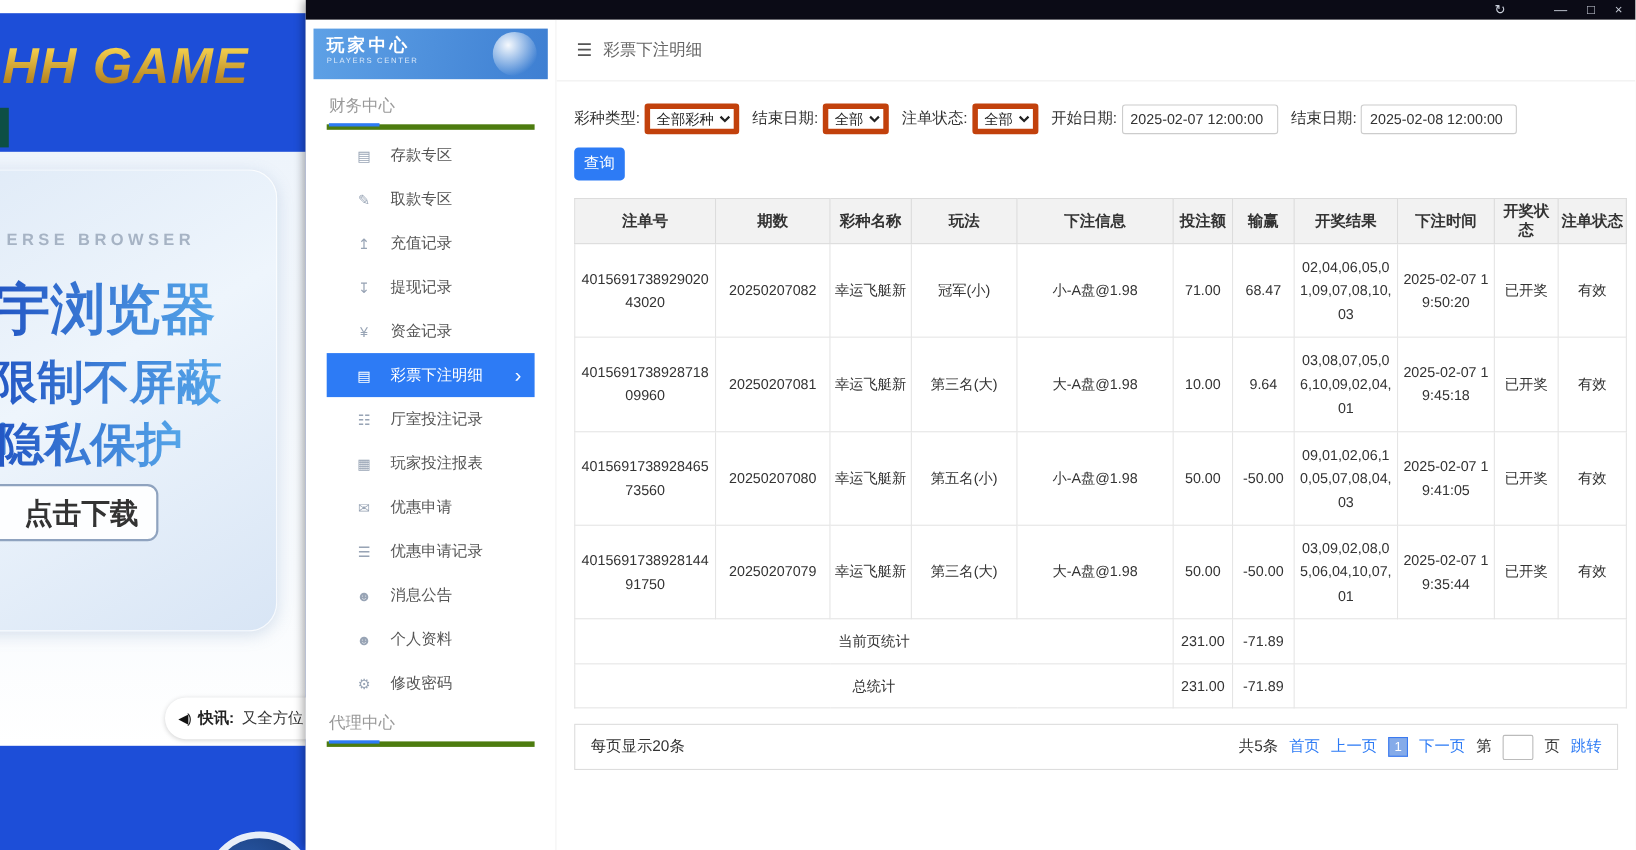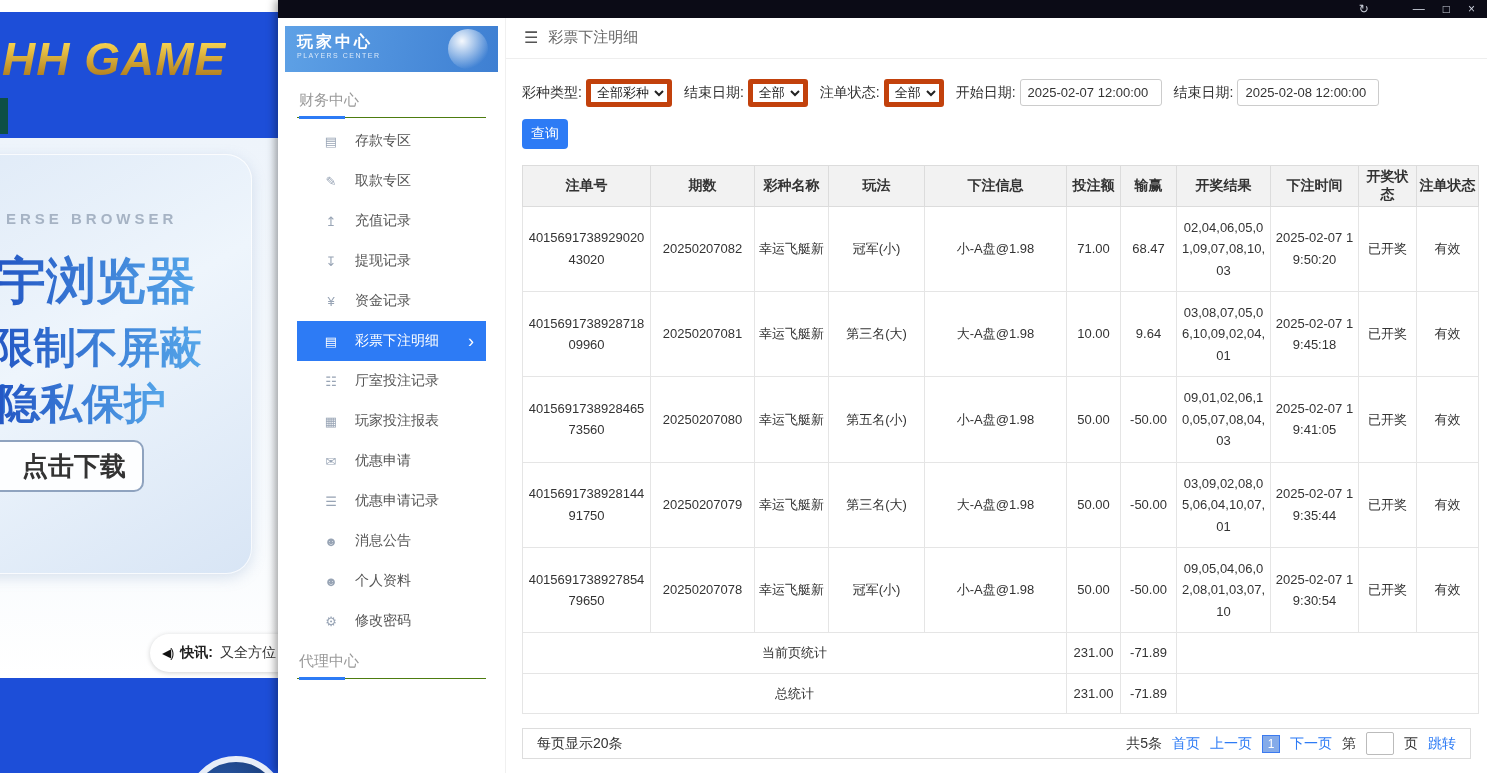--- a/index.html
+++ b/index.html
@@ -49,21 +49,21 @@
   
   .sidebar{width:228px;min-width:228px;padding:8px 7px 0 7px;border-right:1px solid #f0f0f0;overflow:hidden;background:#fff;}
   .sidebar-header{height:46px;background:linear-gradient(100deg,#5ea1e6,#3e7fd2);position:relative;
     padding:6px 12px;overflow:hidden;}
   .sb-title{color:#fff;font-size:16px;font-weight:bold;letter-spacing:3px;line-height:20px;}
   .sb-sub{color:#d9e8f9;font-size:7px;letter-spacing:1.5px;}
   .sb-ball{position:absolute;right:10px;top:3px;width:40px;height:40px;border-radius:50%;
     background:radial-gradient(circle at 35% 30%,rgba(255,255,255,.95),rgba(255,255,255,.25) 55%,rgba(255,255,255,0) 75%);}
   .sidebar-menu{margin-top:8px;padding:0 12px;}
   .section-heading{height:38px;display:flex;align-items:flex-end;padding:0 0 7px 2px;color:#999;
-    font-size:15px;position:relative;border-bottom:1px solid #4d7c0f;margin-bottom:3px;}
+    font-size:15px;position:relative;border-bottom:5px solid #4d7c0f;margin-bottom:3px;}
   .sh-underline{position:absolute;left:2px;bottom:-2px;width:46px;height:3px;background:#2d7bf5;}
   .menu-item{height:40px;display:flex;align-items:center;padding-left:26px;gap:16px;color:#555;
     font-size:14px;cursor:pointer;position:relative;}
   .mi-icon{width:16px;color:#98a4b5;font-size:13px;text-align:center;}
   .menu-item.active{background:#2d7bf5;color:#fff;}
   .menu-item.active .mi-icon{color:#fff;}
   .mi-chevron{position:absolute;right:12px;font-size:18px;color:#fff;line-height:1;}
 
   
   .content{flex:1;display:flex;flex-direction:column;overflow:hidden;background:#fff;}
@@ -301,33 +301,20 @@
                   <td>幸运飞艇新</td>
                   <td>第三名(大)</td>
                   <td>大-A盘@1.98</td>
                   <td>50.00</td>
                   <td>-50.00</td>
                   <td>03,09,02,08,05,06,04,10,07,01</td>
                   <td>2025-02-07 19:35:44</td>
                   <td>已开奖</td>
                   <td>有效</td>
                 </tr>
-                <tr>
-                  <td>401569173892785479650</td>
-                  <td>20250207078</td>
-                  <td>幸运飞艇新</td>
-                  <td>冠军(小)</td>
-                  <td>小-A盘@1.98</td>
-                  <td>50.00</td>
-                  <td>-50.00</td>
-                  <td>09,05,04,06,02,08,01,03,07,10</td>
-                  <td>2025-02-07 19:30:54</td>
-                  <td>已开奖</td>
-                  <td>有效</td>
-                </tr>
                 <tr class="summary-row">
                   <td colspan="5">当前页统计</td>
                   <td>231.00</td>
                   <td>-71.89</td>
                   <td colspan="4"></td>
                 </tr>
                 <tr class="summary-row">
                   <td colspan="5">总统计</td>
                   <td>231.00</td>
                   <td>-71.89</td>

